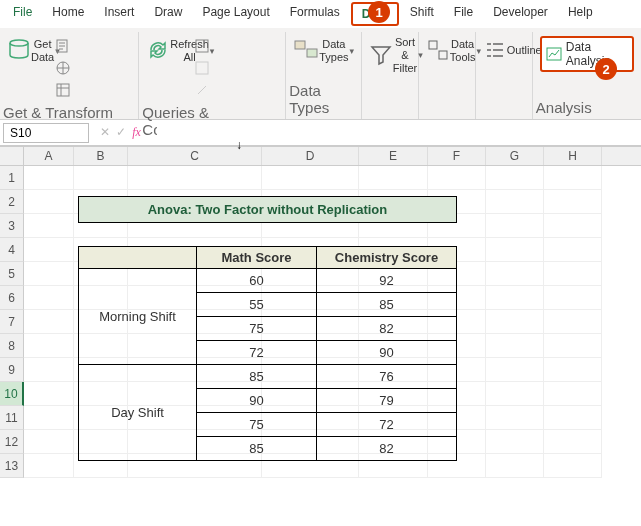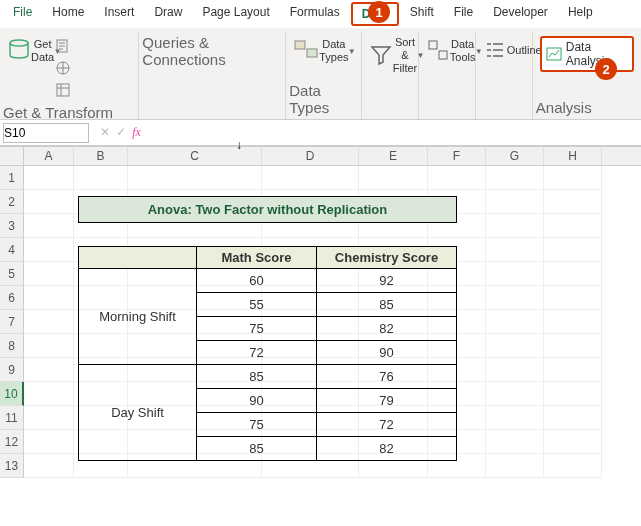--- a/index.html
+++ b/index.html
@@ -94,21 +94,21 @@
   
   .formula-row {
     display:flex; align-items:center;
     border-bottom: 1px solid #ccc;
     height: 26px;
   }
   .namebox {
     width: 86px;
     border: 1px solid #bdbdbd;
     margin: 2px 3px;
-    padding: 2px 0;
+    padding: 2px 6px;
     font-size: 12px;
     background:#fff;
   }
   .fx-btns { display:flex; gap:6px; padding: 0 8px; color:#888; }
   .fx-btns span { cursor:pointer; }
   .fx-label { font-style: italic; font-family: Liberation Serif, serif; color:#ec4899; margin-right:8px;}
   .fx-input { flex:1; border:none; padding:2px 4px; font-size:12px; outline:none;}
   
   .grid-wrap { position: relative; }
   .colheads {
@@ -241,20 +241,49 @@
               <rect x="1" y="1" width="12" height="12" fill="none" stroke="#888"></rect>
               <path d="M1 5h12M5 1v12" stroke="#888"></path>
             </svg>
           </div>
       </div>
     </div>
     <div class="group-label">Get &amp; Transform Data</div>
   </div>
 
   <div class="group">
+    <div class="group-body">
+      <div class="big-btn dropdown-caret">
+        <span class="ic">
+          <svg width="24" height="24">
+              <path d="M5 12a7 7 0 0 1 12-5l2-2v6h-6l2-2a4 4 0 0 0-7 3" fill="none" stroke="#4a7" stroke-width="1.5"></path>
+              <path d="M19 12a7 7 0 0 1-12 5l-2 2v-6h6l-2 2a4 4 0 0 0 7-3" fill="none" stroke="#4a7" stroke-width="1.5"></path>
+            </svg>
+        </span>
+        <span style="white-space:pre-line">Refresh
+All</span>
+      </div>
+      <div class="small-col">
+        <div class="small-btn">
+            <svg width="16" height="14">
+              <rect x="1" y="1" width="12" height="12" fill="none" stroke="#888"></rect>
+            </svg>
+          </div>
+        <div class="small-btn">
+            <svg width="16" height="14">
+              <rect x="1" y="1" width="12" height="12" fill="none" stroke="#ccc"></rect>
+            </svg>
+          </div>
+        <div class="small-btn">
+            <svg width="16" height="14">
+              <path d="M3 11l8-8" stroke="#ccc"></path>
+            </svg>
+          </div>
+      </div>
+    </div>
     <div class="group-label">Queries &amp; Connections</div>
   </div>
 
   <div class="group">
     <div class="group-body">
       <div class="big-btn dropdown-caret">
         <span class="ic">
           <svg width="26" height="22">
               <rect x="2" y="2" width="10" height="8" fill="#e8e0c8" stroke="#888"></rect>
               <rect x="14" y="10" width="10" height="8" fill="#d8e8d0" stroke="#888"></rect>

